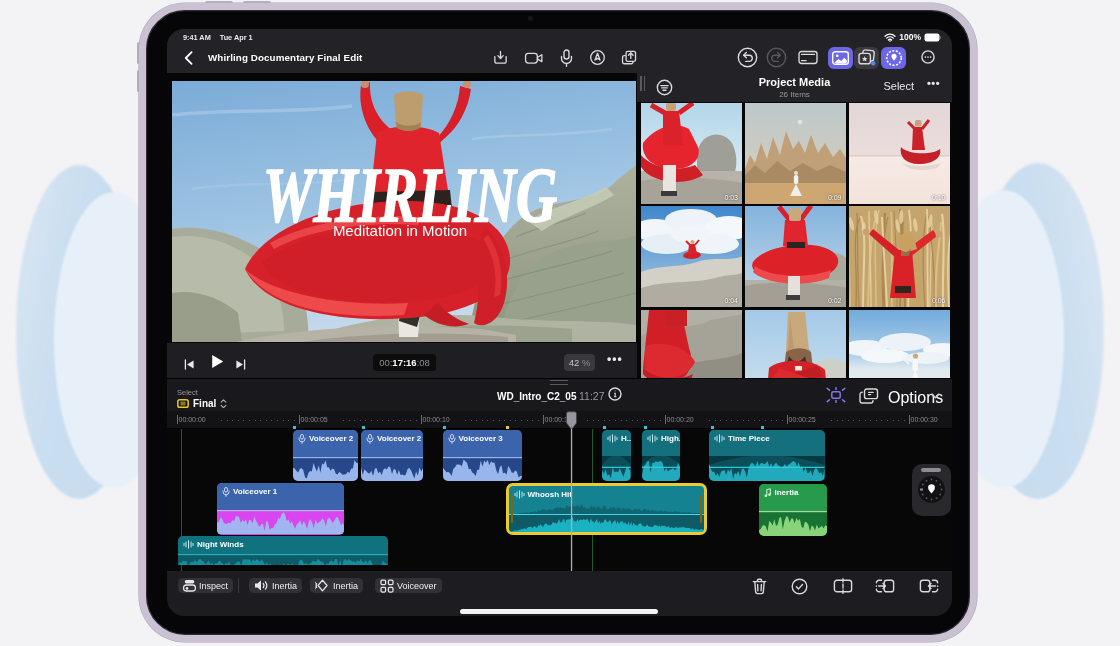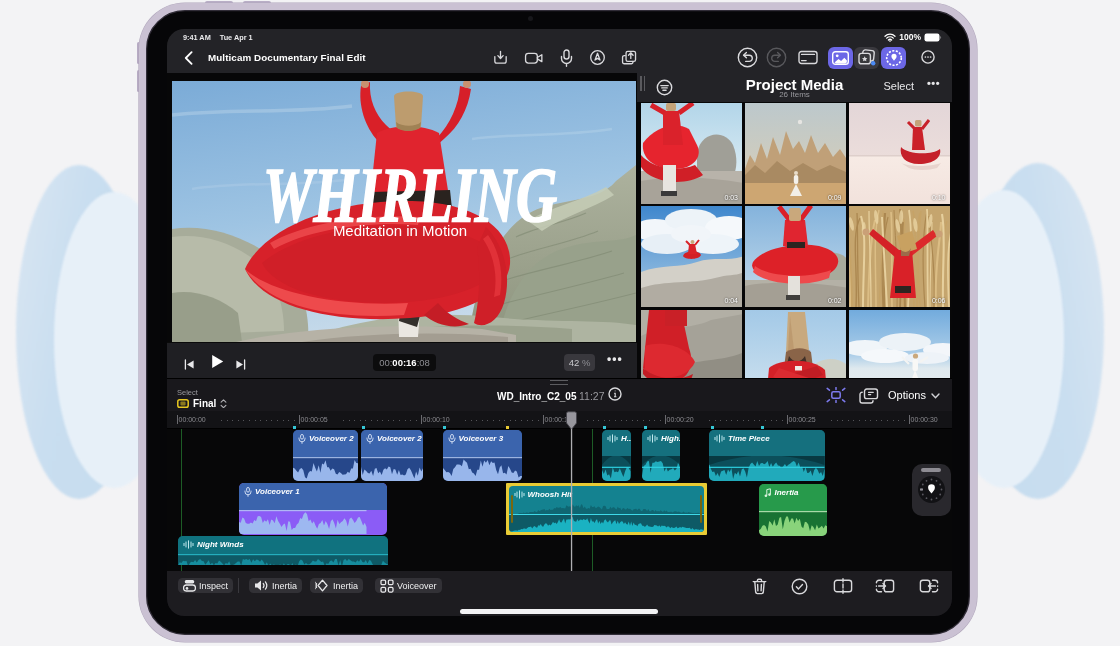--- a/index.html
+++ b/index.html
@@ -22,21 +22,21 @@
 #playbar { position:absolute; left:0; top:313px; width:470px; height:36px; background:#1f1f23; border-top:1px solid #0a0a0a; }
 #panel { position:absolute; left:470px; top:44px; width:315px; height:305px; background:#070708; }
 #panelhead { position:absolute; left:0; top:0; width:315px; height:29px; background:#232327; }
 #infobar { position:absolute; left:0; top:349px; width:785px; height:33px; background:#19181c; border-top:1px solid #000; }
 #ruler { position:absolute; left:0; top:382px; width:785px; height:18px; background:#131316; border-bottom:1px solid #000; }
 .rlab { position:absolute; top:5px; font-size:7px; color:#8a8a8f; }
 .rtick { position:absolute; top:4px; width:1px; height:9px; background:#6a6a6f; }
 .rdots { position:absolute; top:8.5px; height:1px; background-image:repeating-linear-gradient(90deg,#55555a 0 1px,transparent 1px 5.6px); }
 .cmark { position:absolute; top:15px; width:3px; height:3px; background:#35c7d6; }
 #timeline { position:absolute; left:0; top:400px; width:785px; height:142px; background:#070708; }
-.clip { position:absolute; border-radius:5px; overflow:hidden;font-style:italic; }
+.clip { position:absolute; border-radius:5px; overflow:hidden; }
 .clbl { position:absolute; left:5px; top:3.5px; font-size:8px; font-weight:bold; color:#fff; white-space:nowrap; display:flex; align-items:center; gap:3px; z-index:3; }
 .cic { display:inline-flex; }
 .cw { position:absolute; left:0; }
 #bottombar { position:absolute; left:0; top:542px; width:785px; height:45px; background:#1d1c20; }
 .bbtn { position:absolute; top:7px; height:15px; border-radius:4.5px; background:#323136; color:#f0f0f1; font-size:9px; display:flex; align-items:center; gap:3.5px; padding:0 5px; }
 .bic { position:absolute; top:7px; }
 #homebar { position:absolute; left:293px; top:580px; width:198px; height:4.5px; border-radius:2.5px; background:#f2f2f4; }
 #playhead { position:absolute; left:400.5px; top:382px; width:8px; height:160px; z-index:9; }
 .tl { position:absolute; right:4px; bottom:3px; font-size:7px; color:#fff; text-shadow:0 0 2px rgba(0,0,0,0.8); }
 .th { position:absolute; width:101px; overflow:hidden; }
@@ -66,21 +66,21 @@
             </svg>
             <span>100%</span>
             <svg width="18" height="9" viewBox="0 0 18 9">
               <rect x="0.5" y="0.5" width="15" height="8" rx="2.2" fill="#fff"></rect>
               <path d="M16.3 3 a2 2 0 0 1 0 3 z" fill="#9a9a9e"></path>
             </svg>
           </div>
         <svg id="backbtn" width="9" height="14" viewBox="0 0 9 14">
             <path d="M7.6 1.2 L1.8 7 L7.6 12.8" fill="none" stroke="#fff" stroke-width="1.8" stroke-linecap="round" stroke-linejoin="round"></path>
           </svg>
-        <div id="title">Multicam Documentary Final Edit</div>
+        <div id="title">Whirling Documentary Final Edit</div>
         <span class="tbic" style="left:325px"><svg width="17" height="17" viewBox="0 0 18 18">
               <path d="M3 8 v5 a2 2 0 0 0 2 2 h8 a2 2 0 0 0 2-2 v-5" fill="none" stroke="#d9d9dc" stroke-width="1.4" stroke-linecap="round" stroke-linejoin="round"></path>
               <path d="M9 2.5 v7 M6.2 7 l2.8 3 2.8-3" fill="none" stroke="#d9d9dc" stroke-width="1.4" stroke-linecap="round" stroke-linejoin="round"></path>
             </svg></span>
         <span class="tbic" style="left:357px;top:21px"><svg width="21" height="16" viewBox="0 0 22 17">
               <rect x="1.5" y="3.5" width="12.5" height="10.5" rx="3" fill="none" stroke="#d9d9dc" stroke-width="1.4" stroke-linecap="round" stroke-linejoin="round"></rect>
               <path d="M14 8 l4.8-3 v7.4 l-4.8-3" fill="none" stroke="#d9d9dc" stroke-width="1.4" stroke-linecap="round" stroke-linejoin="round"></path>
             </svg></span>
         <span class="tbic" style="left:393px"><svg width="13" height="18" viewBox="0 0 13 18">
               <rect x="4" y="1" width="5" height="9" rx="2.5" fill="none" stroke="#d9d9dc" stroke-width="1.4" stroke-linecap="round" stroke-linejoin="round"></rect>
@@ -202,34 +202,34 @@
               <path d="M1.4 1 v9" stroke="#e8e8ea" stroke-width="1.3" stroke-linecap="round"></path>
               <path d="M9.6 1.4 v8.2 L3 5.5 z" fill="#e8e8ea"></path>
             </svg></span>
         <span class="abs" style="left:44px;top:11px"><svg width="13" height="15" viewBox="0 0 13 15">
               <path d="M1.2 1 L12.2 7.5 1.2 14 z" fill="#fff"></path>
             </svg></span>
         <span class="abs" style="left:68px;top:13px"><svg width="11" height="11" viewBox="0 0 11 11">
               <path d="M9.6 1 v9" stroke="#e8e8ea" stroke-width="1.3" stroke-linecap="round"></path>
               <path d="M1.4 1.4 v8.2 L8 5.5 z" fill="#e8e8ea"></path>
             </svg></span>
-        <div class="abs" style="left:206px;top:11px;width:63px;height:17px;background:#0c0c0d;border-radius:4px;color:#8e8e93;font-size:9.5px;text-align:center;line-height:17px">00:<b style="color:#fff">00:16</b>:08</div>
+        <div class="abs" style="left:206px;top:11px;width:63px;height:17px;background:#0c0c0d;border-radius:4px;color:#8e8e93;font-size:9.5px;text-align:center;line-height:17px">00:<b style="color:#fff">17:16</b>:08</div>
         <div class="abs" style="left:397px;top:11px;width:31px;height:17px;background:#39383d;border-radius:4px;color:#c8c8cc;font-size:9.5px;text-align:center;line-height:17px">42 <span style="color:#8e8e93">%</span></div>
         <div class="abs" style="left:440px;top:9px;color:#e8e8ea;font-size:12px;letter-spacing:1px;font-weight:bold">•••</div>
       </div>
 
       <div id="panel">
         <div id="panelhead">
           <div class="abs" style="left:3px;top:3px;width:1.5px;height:15px;background:#5a5a5e"></div>
             <div class="abs" style="left:6.5px;top:3px;width:1.5px;height:15px;background:#5a5a5e"></div>
           <span class="abs" style="left:19px;top:6px"><svg width="17" height="17" viewBox="0 0 17 17">
                 <circle cx="8.5" cy="8.5" r="7.2" fill="none" stroke="#d9d9dc" stroke-width="1.4" stroke-linecap="round" stroke-linejoin="round"></circle>
                 <path d="M4.8 6.6 h7.4 M5.8 8.9 h5.4 M6.9 11.2 h3.2" fill="none" stroke="#d9d9dc" stroke-width="1.4" stroke-linecap="round" stroke-linejoin="round"></path>
               </svg></span>
-          <div class="abs" style="left:0;top:3px;width:315px;text-align:center;color:#fff;font-size:15px;font-weight:bold">Project Media</div>
+          <div class="abs" style="left:0;top:3px;width:315px;text-align:center;color:#fff;font-size:11px;font-weight:bold">Project Media</div>
           <div class="abs" style="left:0;top:17px;width:315px;text-align:center;color:#98989d;font-size:8px">26 Items</div>
           <div class="abs" style="right:38px;top:7px;color:#e8e8ea;font-size:11px">Select</div>
           <div class="abs" style="right:12px;top:4px;color:#e8e8ea;font-size:11px;letter-spacing:0.5px;font-weight:bold">•••</div>
         </div>
         <div class="th" style="left:4px;top:30px;height:101px">
             <svg width="103" height="101" viewBox="0 0 103 101" preserveAspectRatio="none">
               <defs>
                 <linearGradient id="s1" x1="0" y1="0" x2="0" y2="1">
                   <stop offset="0" stop-color="#b2d5e9"></stop>
                   <stop offset="0.7" stop-color="#d9ebf3"></stop>
@@ -471,21 +471,21 @@
               <g stroke="#7d7aee" stroke-width="1.5" fill="none" stroke-linecap="round">
                 <rect x="6.8" y="4.8" width="8.4" height="6.4" rx="1.5"></rect>
                 <path d="M4.4 3.2 l-2.2-1.8 M17.6 3.2 l2.2-1.8 M4.4 12.8 l-2.2 1.8 M17.6 12.8 l2.2 1.8 M11 2.4 v-1.8 M11 13.6 v1.8"></path>
               </g>
             </svg></span>
         <span class="abs" style="left:692px;top:9px"><svg width="20" height="16" viewBox="0 0 20 16">
               <rect x="5.5" y="1" width="13" height="9.6" rx="2.2" fill="none" stroke="#d9d9dc" stroke-width="1.4" stroke-linecap="round" stroke-linejoin="round"></rect>
               <path d="M3.2 4.2 a2.2 2.2 0 0 0 -2.2 2.3 v6.3 a2.2 2.2 0 0 0 2.2 2.2 h8.6 a2.2 2.2 0 0 0 2.2-2.2" fill="none" stroke="#d9d9dc" stroke-width="1.4" stroke-linecap="round" stroke-linejoin="round"></path>
               <path d="M9.5 4.3 h4.8 M9.5 6.6 h2.2" stroke="#d9d9dc" stroke-width="1.2" stroke-linecap="round" fill="none"></path>
             </svg></span>
-        <div class="abs" style="left:721px;top:10px;font-size:11px;color:#fff">Options</div>
+        <div class="abs" style="left:721px;top:10px;font-size:16px;color:#fff">Options</div>
         <svg class="abs" style="left:764px;top:14px" width="9" height="6" viewBox="0 0 9 6">
             <path d="M1 1 L4.5 4.8 L8 1" fill="none" stroke="#d0d0d4" stroke-width="1.4" stroke-linecap="round"></path>
           </svg>
       </div>
 
       <div id="ruler">
           <span class="rlab" style="left:11.5px">00:00:00</span>
           <span class="rtick" style="left:10.0px"></span>
           <span class="rdots" style="left:54px;width:76px"></span>
           <span class="rlab" style="left:133.5px">00:00:05</span>
@@ -595,21 +595,21 @@
                     <path d="M1 3.4 v2.2 M3 2 v5 M5.5 0.8 v7.4 M8 2 v5 M10 3.4 v2.2"></path>
                   </g>
                 </svg>
               </span>Time Piece</div>
 <svg class="cw" style="top:25.5px;height:25.5px" width="115.5" height="25.5" viewBox="0 0 115.5 25.5" preserveAspectRatio="none">
 <polygon points="0.0,25.5 0.0,6.8 1.7,12.5 3.4,16.0 5.2,15.6 6.9,19.9 8.6,16.9 10.3,21.0 12.1,15.5 13.8,14.8 15.5,14.0 17.2,19.1 19.0,13.6 20.7,16.0 22.4,12.0 24.1,23.1 25.9,16.7 27.6,18.4 29.3,15.1 31.0,20.5 32.8,13.3 34.5,12.3 36.2,15.5 37.9,21.4 39.6,12.1 41.4,8.0 43.1,6.5 44.8,8.6 46.5,10.6 48.3,5.1 50.0,9.9 51.7,7.3 53.4,7.1 55.2,8.2 56.9,7.3 58.6,5.1 60.3,10.9 62.1,7.1 63.8,10.7 65.5,8.2 67.2,6.6 69.0,9.5 70.7,9.7 72.4,12.1 74.1,10.5 75.9,8.0 77.6,10.4 79.3,8.7 81.0,7.8 82.7,6.3 84.5,5.1 86.2,6.1 87.9,10.4 89.6,6.4 91.4,11.6 93.1,10.6 94.8,15.9 96.5,11.2 98.3,16.9 100.0,16.7 101.7,14.5 103.4,19.9 105.2,14.0 106.9,11.7 108.6,13.8 110.3,17.7 112.1,16.0 113.8,20.0 115.5,12.8 115.5,25.5" fill="#23b4c5" opacity="0.9"></polygon>
 <path d="M0,0 L115.5,0 L115.5,8.924999999999999 Q57.75,-10.200000000000001 0,8.924999999999999 z" fill="#07313a" opacity="0.75"></path>
 <rect x="0" y="10.7" width="115.5" height="1.3" fill="#2dd2e2" opacity="0.9"></rect>
 </svg>
 </div>
-<div class="clip" style="left:72px;top:54px;width:148px;height:51.5px;background:#8b5cf6">
+<div class="clip" style="left:50px;top:54px;width:127px;height:51.5px;background:#d946ef">
 <div style="position:absolute;left:0;top:0;width:100%;height:26.78px;background:#3b64ad"></div>
 <div class="clbl"><span class="cic">
                 <svg width="8" height="10" viewBox="0 0 8 10">
                   <rect x="2.6" y="0.5" width="2.8" height="4.6" rx="1.4" fill="none" stroke="#dce6f8" stroke-width="0.9"></rect>
                   <path d="M1 4 v.8 a3 3 0 0 0 6 0 V4 M4 8 v1.4" fill="none" stroke="#dce6f8" stroke-width="0.9" stroke-linecap="round"></path>
                 </svg>
               </span>Voiceover 1</div>
 <svg class="cw" style="top:26.78px;height:24.72px" width="127.5" height="24.72" viewBox="0 0 127.5 24.72" preserveAspectRatio="none">
               <polygon points="0.0,24.7 0.0,12.1 1.7,12.8 3.4,7.6 5.1,8.6 6.8,13.0 8.5,13.7 10.2,13.7 11.9,12.4 13.6,13.6 15.3,9.9 17.0,11.2 18.7,6.3 20.4,6.1 22.1,6.9 23.8,12.9 25.5,10.3 27.2,11.7 28.9,9.3 30.6,15.0 32.3,9.6 34.0,10.6 35.7,13.2 37.4,6.3 39.1,11.0 40.8,13.8 42.5,17.0 44.2,14.6 45.9,13.5 47.6,21.1 49.3,11.2 51.0,11.7 52.7,19.9 54.4,18.1 56.1,17.9 57.8,14.5 59.5,13.0 61.2,8.0 62.9,9.1 64.6,4.3 66.3,2.3 68.0,4.0 69.7,11.2 71.4,9.5 73.1,13.5 74.8,11.3 76.5,15.5 78.2,18.8 79.9,14.1 81.6,13.1 83.3,10.0 85.0,15.6 86.7,11.0 88.4,14.0 90.1,19.0 91.8,11.3 93.5,9.3 95.2,12.9 96.9,18.6 98.6,9.8 100.3,14.0 102.0,12.3 103.7,11.1 105.4,8.2 107.1,10.4 108.8,16.6 110.5,9.1 112.2,7.5 113.9,9.8 115.6,13.0 117.3,11.0 119.0,7.6 120.7,7.0 122.4,10.9 124.1,15.6 125.8,12.8 127.5,16.9 127.5,24.7" fill="#9ebdf0" opacity="0.95"></polygon>
               <rect x="0" y="0" width="127.5" height="1.2" fill="#b9cef5" opacity="0.8"></rect>
@@ -636,21 +636,21 @@
                   <g stroke="#bfe9ee" stroke-width="1" stroke-linecap="round">
                     <path d="M1 3.4 v2.2 M3 2 v5 M5.5 0.8 v7.4 M8 2 v5 M10 3.4 v2.2"></path>
                   </g>
                 </svg>
               </span>Night Winds</div>
 <svg class="cw" style="top:18px;height:17px" width="210" height="17" viewBox="0 0 210 17" preserveAspectRatio="none">
               <polygon points="0.0,17.0 0.0,11.5 1.7,8.3 3.4,9.0 5.1,6.8 6.8,7.2 8.5,7.1 10.2,12.5 12.0,8.8 13.7,7.8 15.4,8.2 17.1,5.9 18.8,8.6 20.5,5.9 22.2,5.0 23.9,7.0 25.6,7.2 27.3,10.8 29.0,8.5 30.7,6.2 32.4,10.4 34.1,8.7 35.9,11.3 37.6,9.0 39.3,9.4 41.0,6.4 42.7,7.7 44.4,9.4 46.1,11.4 47.8,9.0 49.5,9.8 51.2,7.2 52.9,11.8 54.6,11.0 56.3,10.4 58.0,8.9 59.8,7.4 61.5,7.6 63.2,11.6 64.9,5.0 66.6,5.7 68.3,5.1 70.0,6.0 71.7,5.0 73.4,8.8 75.1,5.2 76.8,7.2 78.5,5.5 80.2,6.0 82.0,7.8 83.7,5.6 85.4,7.8 87.1,10.9 88.8,8.3 90.5,11.9 92.2,9.6 93.9,11.5 95.6,10.6 97.3,10.9 99.0,13.7 100.7,11.0 102.4,10.5 104.1,12.3 105.9,9.3 107.6,12.1 109.3,10.3 111.0,10.0 112.7,12.1 114.4,8.9 116.1,13.9 117.8,10.3 119.5,12.4 121.2,7.3 122.9,5.6 124.6,6.7 126.3,10.6 128.0,9.0 129.8,10.4 131.5,10.2 133.2,8.7 134.9,6.4 136.6,7.5 138.3,7.5 140.0,5.0 141.7,6.6 143.4,8.0 145.1,7.4 146.8,12.3 148.5,9.3 150.2,10.0 152.0,7.1 153.7,6.6 155.4,8.6 157.1,5.0 158.8,5.0 160.5,11.7 162.2,6.1 163.9,12.9 165.6,5.9 167.3,5.0 169.0,7.0 170.7,5.0 172.4,6.3 174.1,7.5 175.9,7.5 177.6,8.4 179.3,6.2 181.0,7.7 182.7,5.0 184.4,8.1 186.1,8.4 187.8,6.0 189.5,9.5 191.2,5.9 192.9,6.7 194.6,10.3 196.3,12.4 198.0,11.4 199.8,11.8 201.5,11.7 203.2,11.2 204.9,6.7 206.6,8.5 208.3,9.7 210.0,10.5 210.0,17.0" fill="#1897a8" opacity="0.85"></polygon>
               <rect x="0" y="0" width="210" height="1.2" fill="#2dd2e2" opacity="0.7"></rect>
             </svg>
 </div>
-<div class="clip" style="left:338.5px;top:54px;width:201.5px;height:52px;background:#e8cb35;border-radius:1px">
+<div class="clip" style="left:338.5px;top:54px;width:201.5px;height:52px;background:#e8cb35;border-radius:7px">
 <div style="position:absolute;left:3px;top:3px;right:3px;bottom:3px;background:#148290;border-radius:4px;overflow:hidden">
 <div class="clbl"><span class="cic">
                   <svg width="11" height="9" viewBox="0 0 11 9">
                     <g stroke="#bfe9ee" stroke-width="1" stroke-linecap="round">
                       <path d="M1 3.4 v2.2 M3 2 v5 M5.5 0.8 v7.4 M8 2 v5 M10 3.4 v2.2"></path>
                     </g>
                   </svg>
                 </span>Whoosh Hit</div>
 <div style="position:absolute;left:0;top:29px;width:100%;height:17px;background:#0e5a66"></div>
 <svg class="cw" style="top:16.5px;height:12px" width="195.5" height="12" viewBox="0 0 195.5 12" preserveAspectRatio="none">

